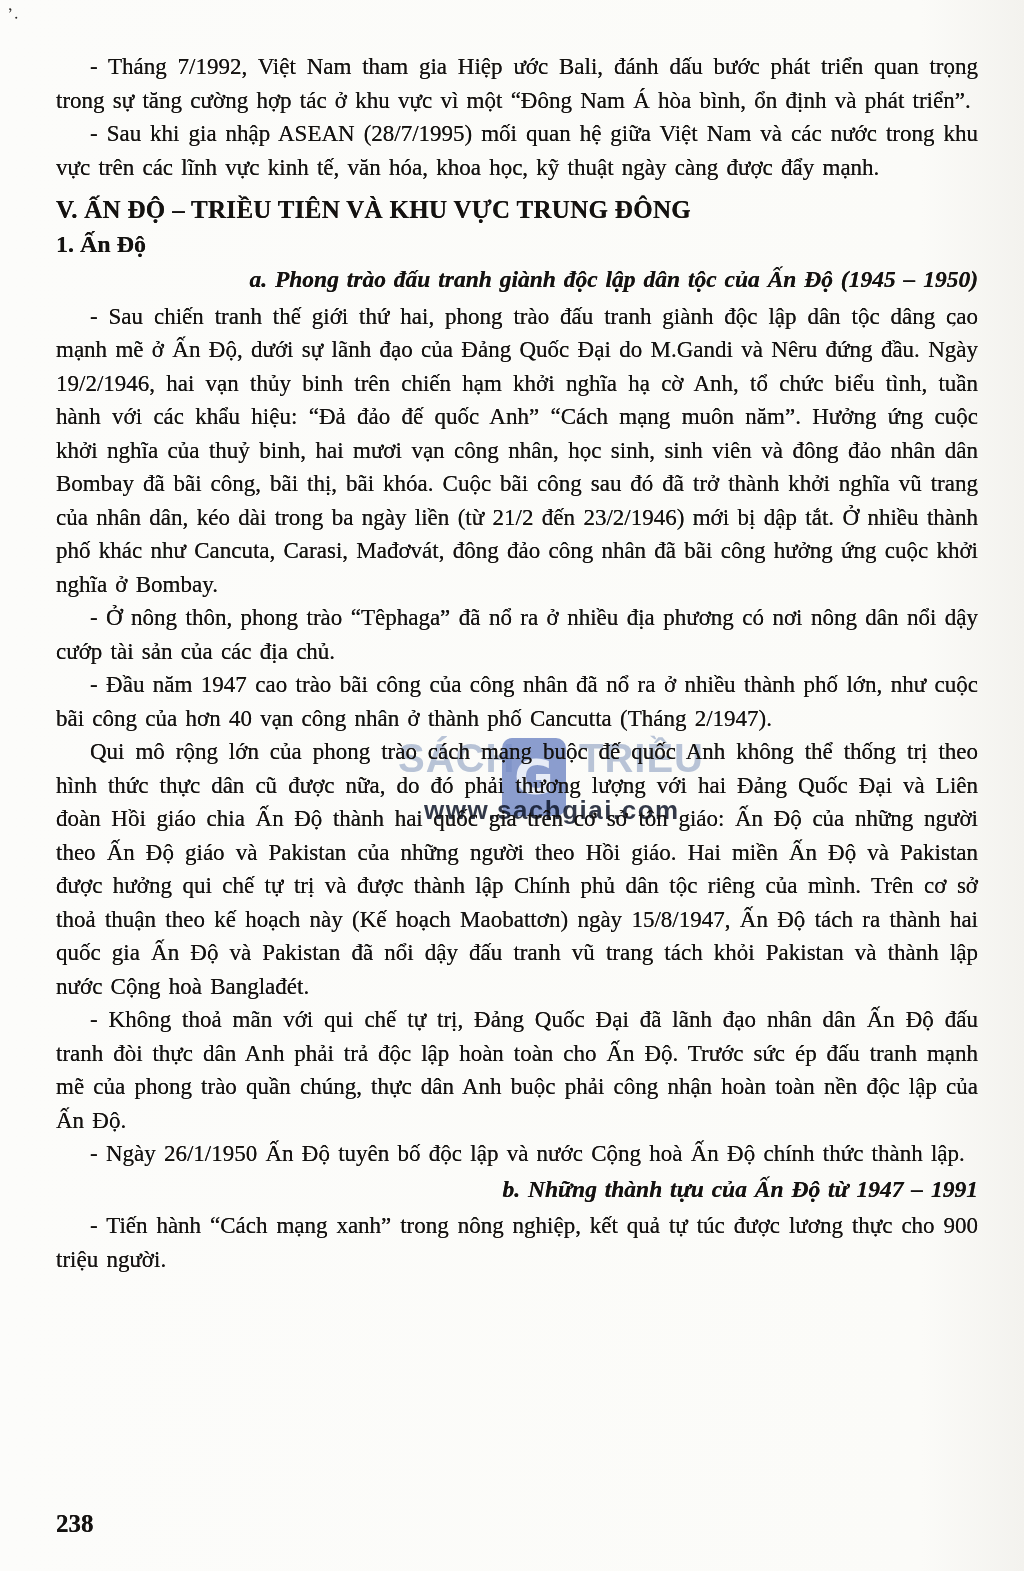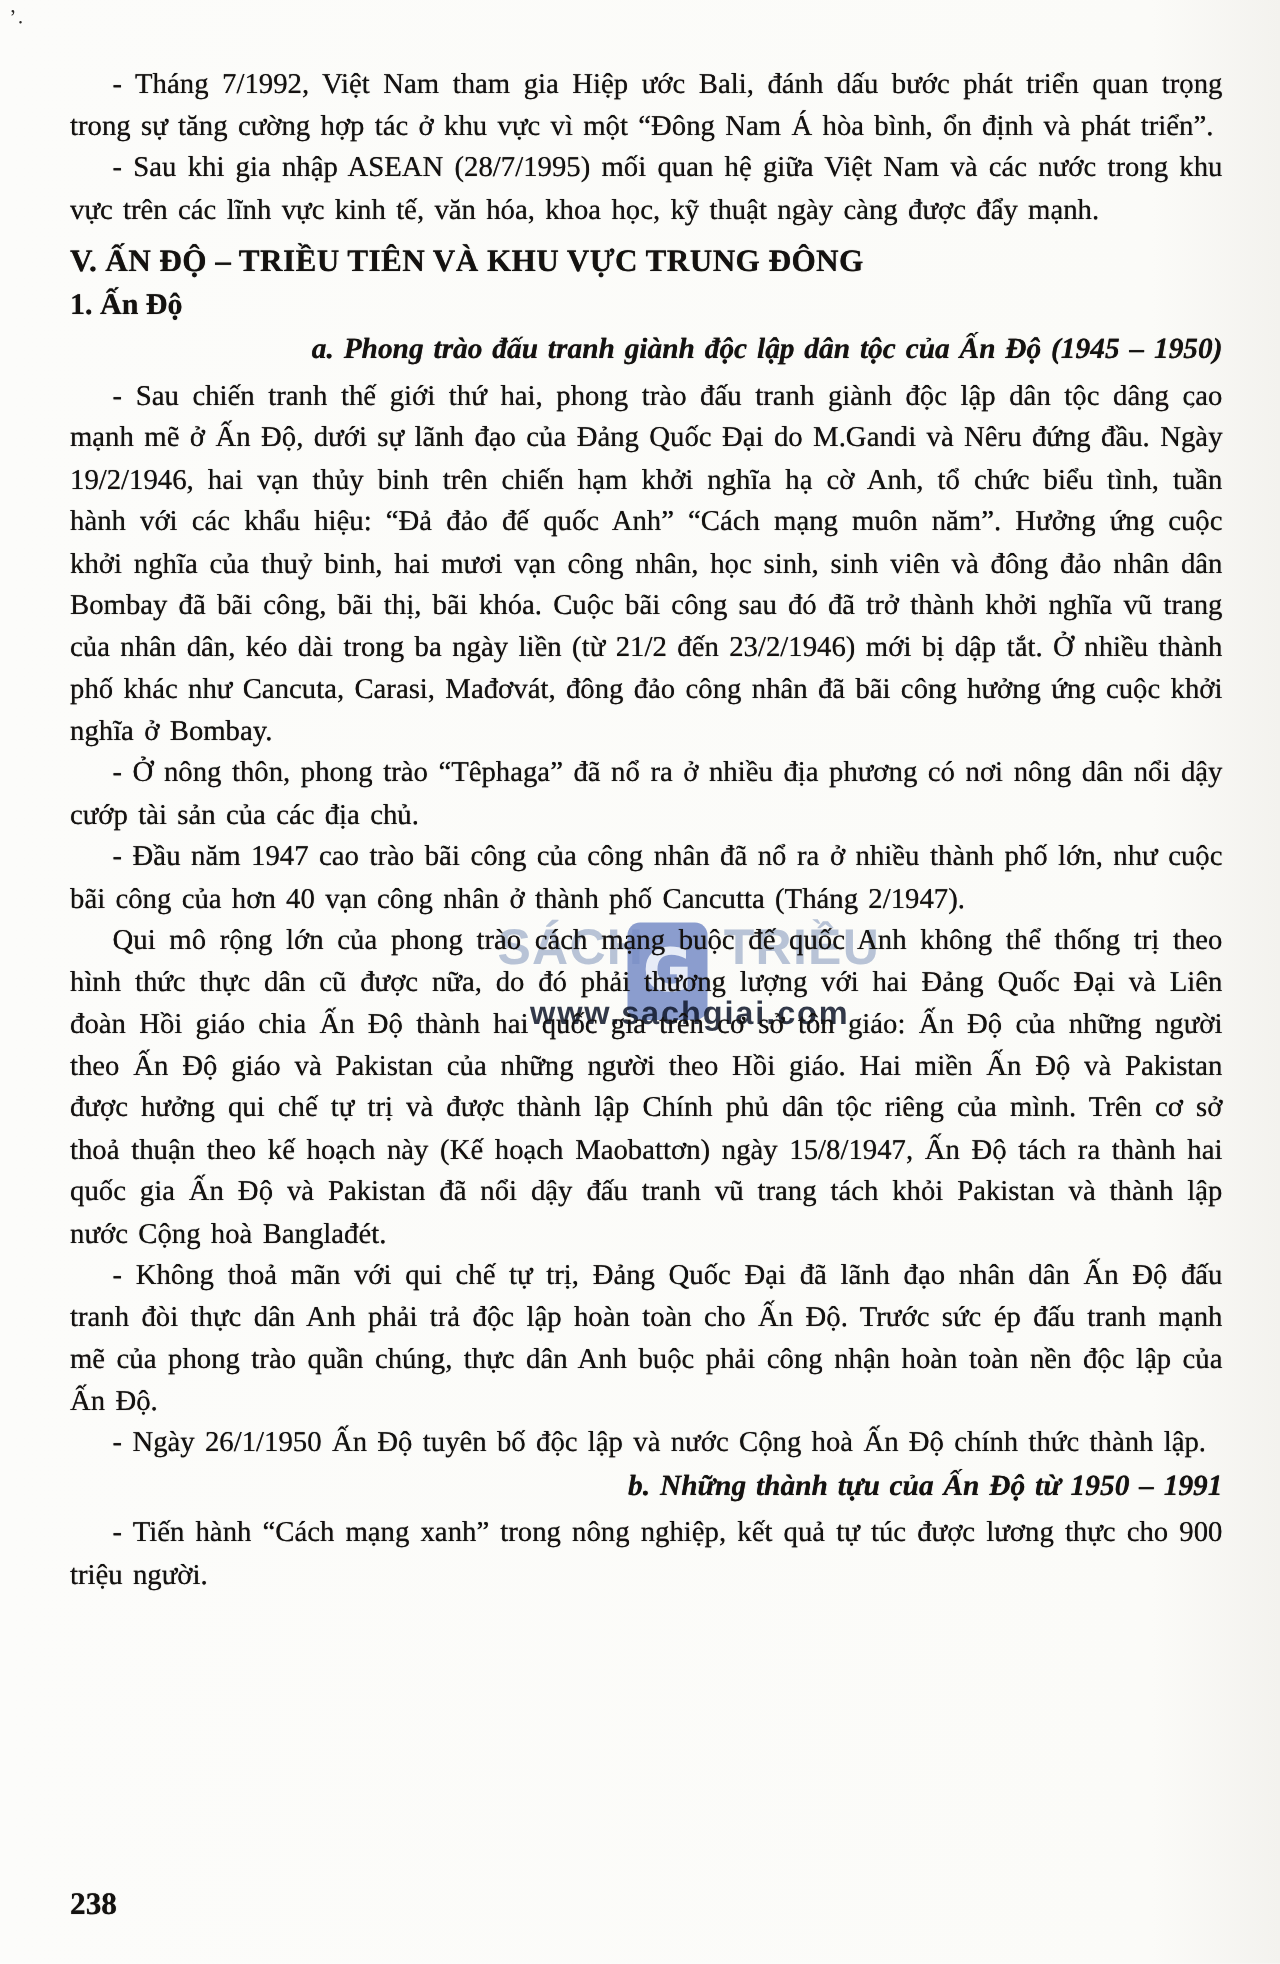--- a/index.html
+++ b/index.html
@@ -166,19 +166,19 @@
       <p class="para">- Sau khi gia nhập ASEAN (28/7/1995) mối quan hệ giữa Việt Nam và các nước trong khu vực trên các lĩnh vực kinh tế, văn hóa, khoa học, kỹ thuật ngày càng được đẩy mạnh.</p>
       <p class="h-section">V. ẤN ĐỘ – TRIỀU TIÊN VÀ KHU VỰC TRUNG ĐÔNG</p>
       <p class="h-sub">1. Ấn Độ</p>
       <p class="h-italic">a. Phong trào đấu tranh giành độc lập dân tộc của Ấn Độ (1945 – 1950)</p>
       <p class="para">- Sau chiến tranh thế giới thứ hai, phong trào đấu tranh giành độc lập dân tộc dâng cao mạnh mẽ ở Ấn Độ, dưới sự lãnh đạo của Đảng Quốc Đại do M.Gandi và Nêru đứng đầu. Ngày 19/2/1946, hai vạn thủy binh trên chiến hạm khởi nghĩa hạ cờ Anh, tổ chức biểu tình, tuần hành với các khẩu hiệu: “Đả đảo đế quốc Anh” “Cách mạng muôn năm”. Hưởng ứng cuộc khởi nghĩa của thuỷ binh, hai mươi vạn công nhân, học sinh, sinh viên và đông đảo nhân dân Bombay đã bãi công, bãi thị, bãi khóa. Cuộc bãi công sau đó đã trở thành khởi nghĩa vũ trang của nhân dân, kéo dài trong ba ngày liền (từ 21/2 đến 23/2/1946) mới bị dập tắt. Ở nhiều thành phố khác như Cancuta, Carasi, Mađơvát, đông đảo công nhân đã bãi công hưởng ứng cuộc khởi nghĩa ở Bombay.</p>
       <p class="para">- Ở nông thôn, phong trào “Têphaga” đã nổ ra ở  nhiều địa phương có nơi nông dân nổi dậy cướp tài sản của các địa chủ.</p>
       <p class="para">- Đầu năm 1947 cao trào bãi công của công nhân đã nổ ra ở nhiều thành phố lớn, như cuộc bãi công của hơn 40 vạn công nhân ở thành phố Cancutta (Tháng 2/1947).</p>
       <p class="para">Qui mô rộng lớn của phong trào cách mạng buộc đế quốc Anh không thể thống trị theo hình thức thực dân cũ được nữa, do đó phải thương lượng với hai Đảng Quốc Đại và Liên đoàn Hồi giáo chia Ấn Độ thành hai quốc gia trên cơ sở tôn giáo: Ấn Độ của những người theo Ấn Độ giáo và Pakistan của những người theo Hồi giáo. Hai miền Ấn Độ và Pakistan được hưởng qui chế tự trị và được thành lập Chính phủ dân tộc riêng của mình. Trên cơ sở thoả thuận theo kế hoạch này (Kế hoạch Maobattơn) ngày 15/8/1947, Ấn Độ tách ra thành hai quốc gia Ấn Độ và Pakistan đã nổi dậy đấu tranh vũ trang tách khỏi Pakistan và thành lập nước Cộng hoà Banglađét.</p>
       <p class="para">- Không thoả mãn với qui chế tự trị, Đảng Quốc Đại đã lãnh đạo nhân dân Ấn Độ đấu tranh đòi thực dân Anh phải trả độc lập hoàn toàn cho Ấn Độ. Trước sức ép đấu tranh mạnh mẽ của phong trào quần chúng, thực dân Anh buộc phải công nhận hoàn toàn nền độc lập của Ấn Độ.</p>
       <p class="para">- Ngày 26/1/1950 Ấn Độ tuyên bố độc lập và nước Cộng hoà Ấn Độ chính thức thành lập.</p>
-      <p class="h-italic">b. Những thành tựu của Ấn Độ từ 1950 – 1991</p>
+      <p class="h-italic">b. Những thành tựu của Ấn Độ từ 1947 – 1991</p>
       <p class="para">- Tiến hành “Cách mạng xanh” trong nông nghiệp, kết quả tự túc được lương thực cho 900 triệu người.</p>
     </main>
 
   <div class="page-number">238</div>
 
 </div>
 
 </body></html>

